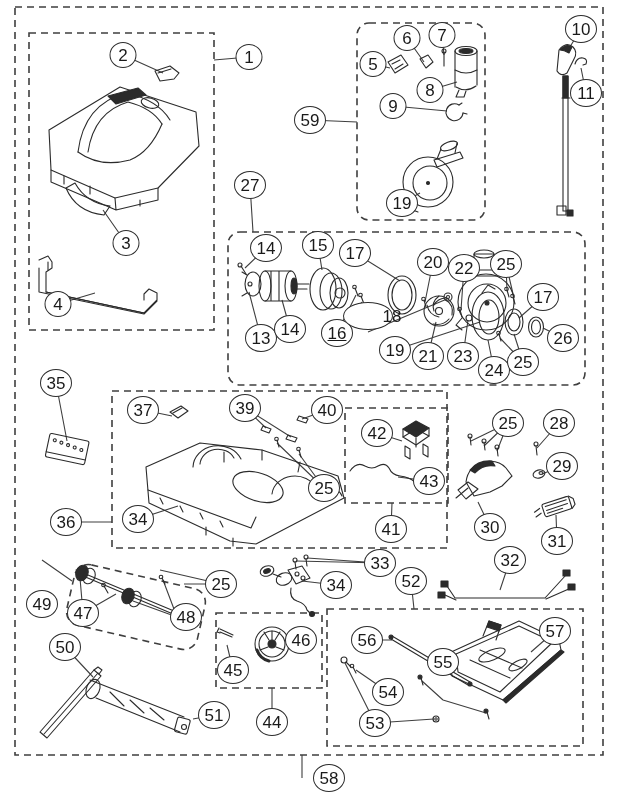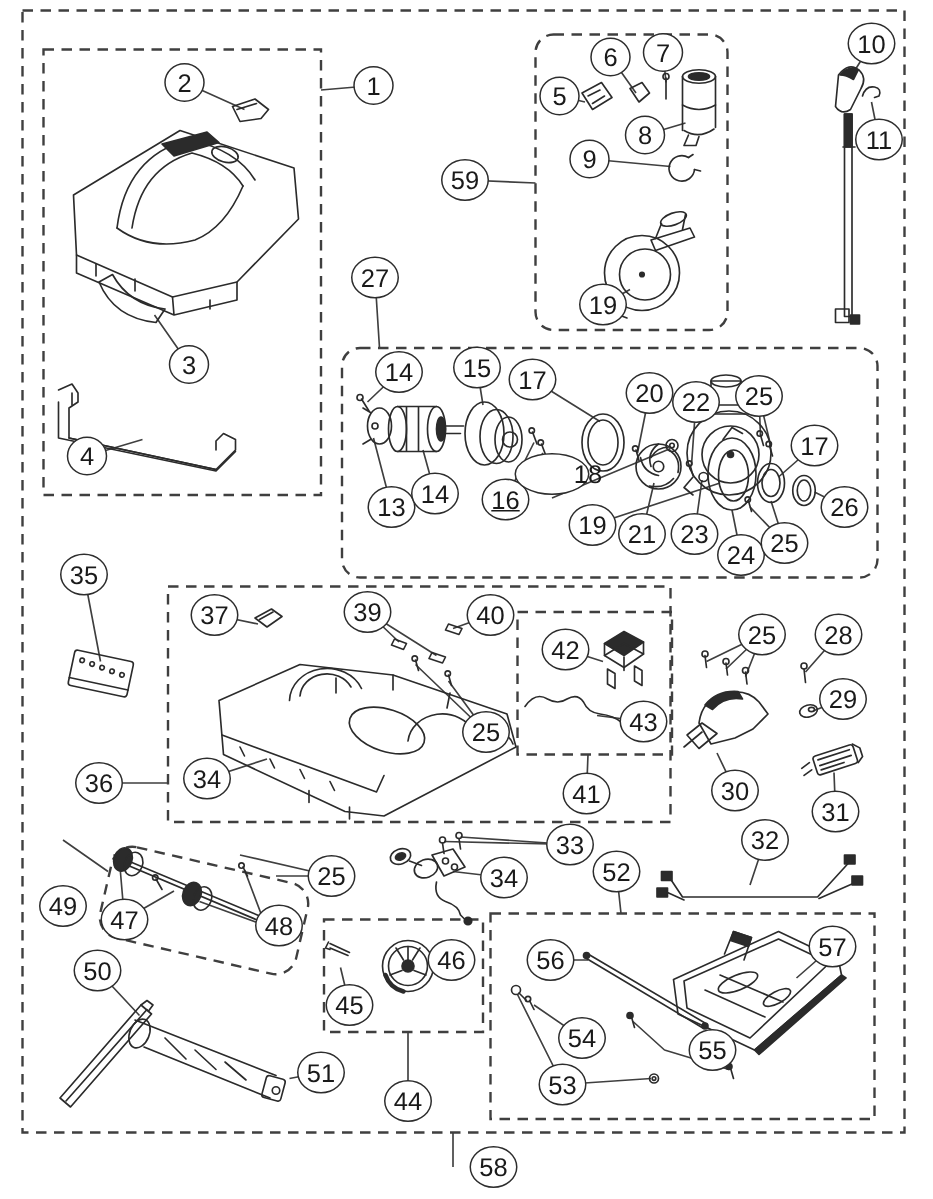--- a/index.html
+++ b/index.html
@@ -408,22 +408,22 @@
   <div class="callout c2" style="left:42px;top:560px;margin-top:44px;">49</div>
   <div class="callout c2" style="left:83px;top:613px;">47</div>
   <div class="callout c2" style="left:162px;top:617px;margin-left:24px;">48</div>
   <div class="callout c2" style="left:221px;top:584px;">25</div>
   <div class="callout c2" style="left:380px;top:563px;">33</div>
   <div class="callout c2" style="left:336px;top:585px;">34</div>
   <div class="callout c2" style="left:411px;top:581px;">52</div>
   <div class="callout c2" style="left:65px;top:647px;">50</div>
   <div class="callout c2" style="left:233px;top:670px;">45</div>
   <div class="callout c2" style="left:301px;top:640px;">46</div>
-  <div class="callout c2" style="left:272px;top:722px;margin-top:12px;">44</div>
+  <div class="callout c2" style="left:272px;top:722px;">44</div>
   <div class="callout c2" style="left:214px;top:715px;">51</div>
   <div class="callout c2" style="left:367px;top:640px;">56</div>
   <div class="callout c2" style="left:555px;top:631px;">57</div>
   <div class="callout c2" style="left:388px;top:692px;">54</div>
-  <div class="callout c2" style="left:443px;top:700px;margin-left:32px;">55</div>
+  <div class="callout c2" style="left:443px;top:662px;">55</div>
   <div class="callout c2" style="left:375px;top:723px;">53</div>
   <div class="callout c2" style="left:302px;top:778px;margin-left:27px;">58</div>
 
 </div>
 
 </body></html>

